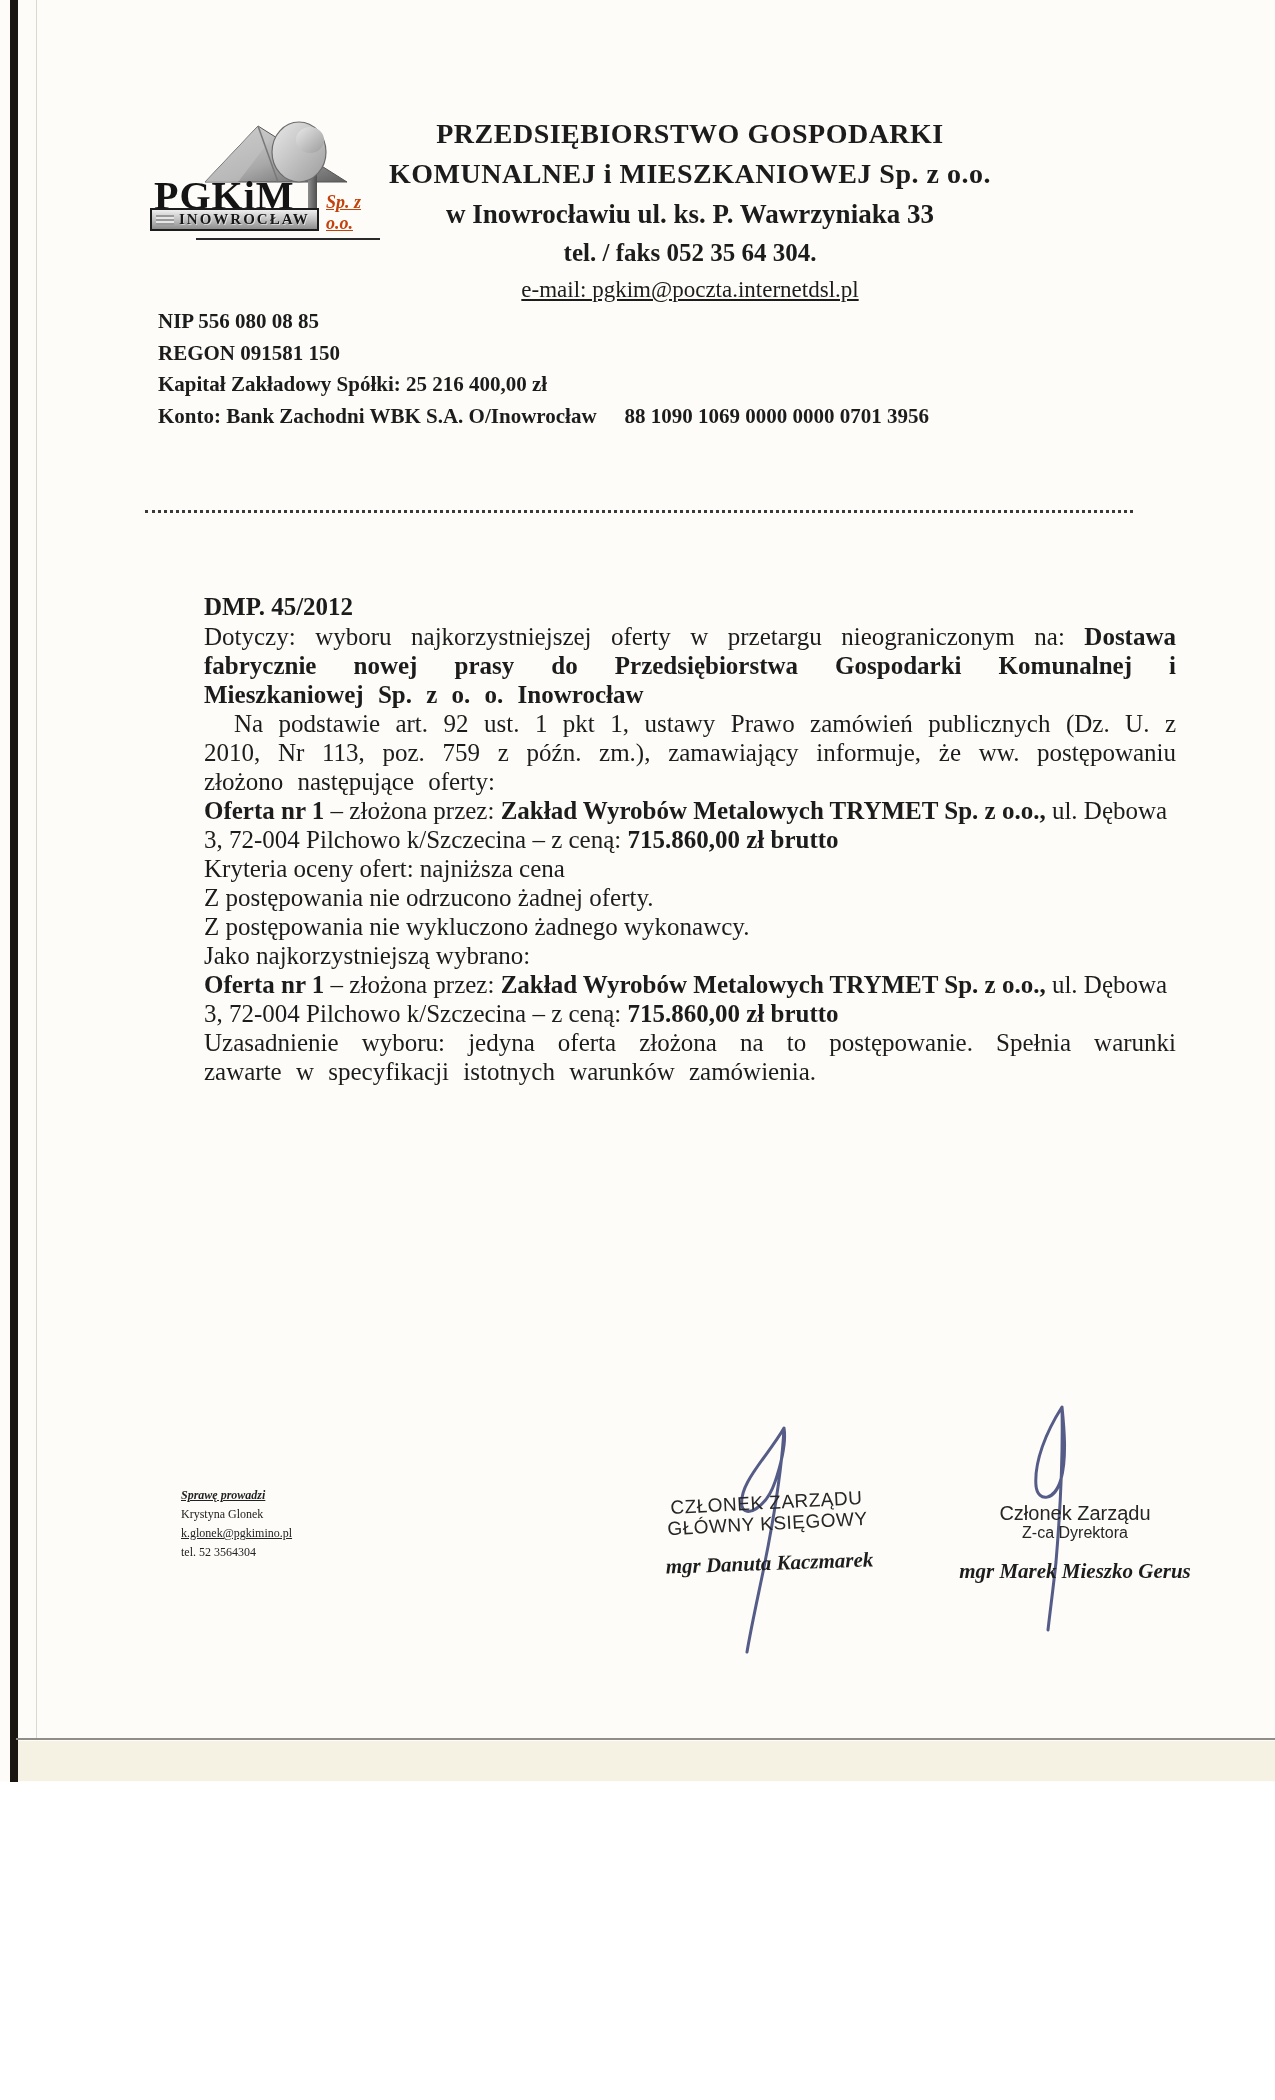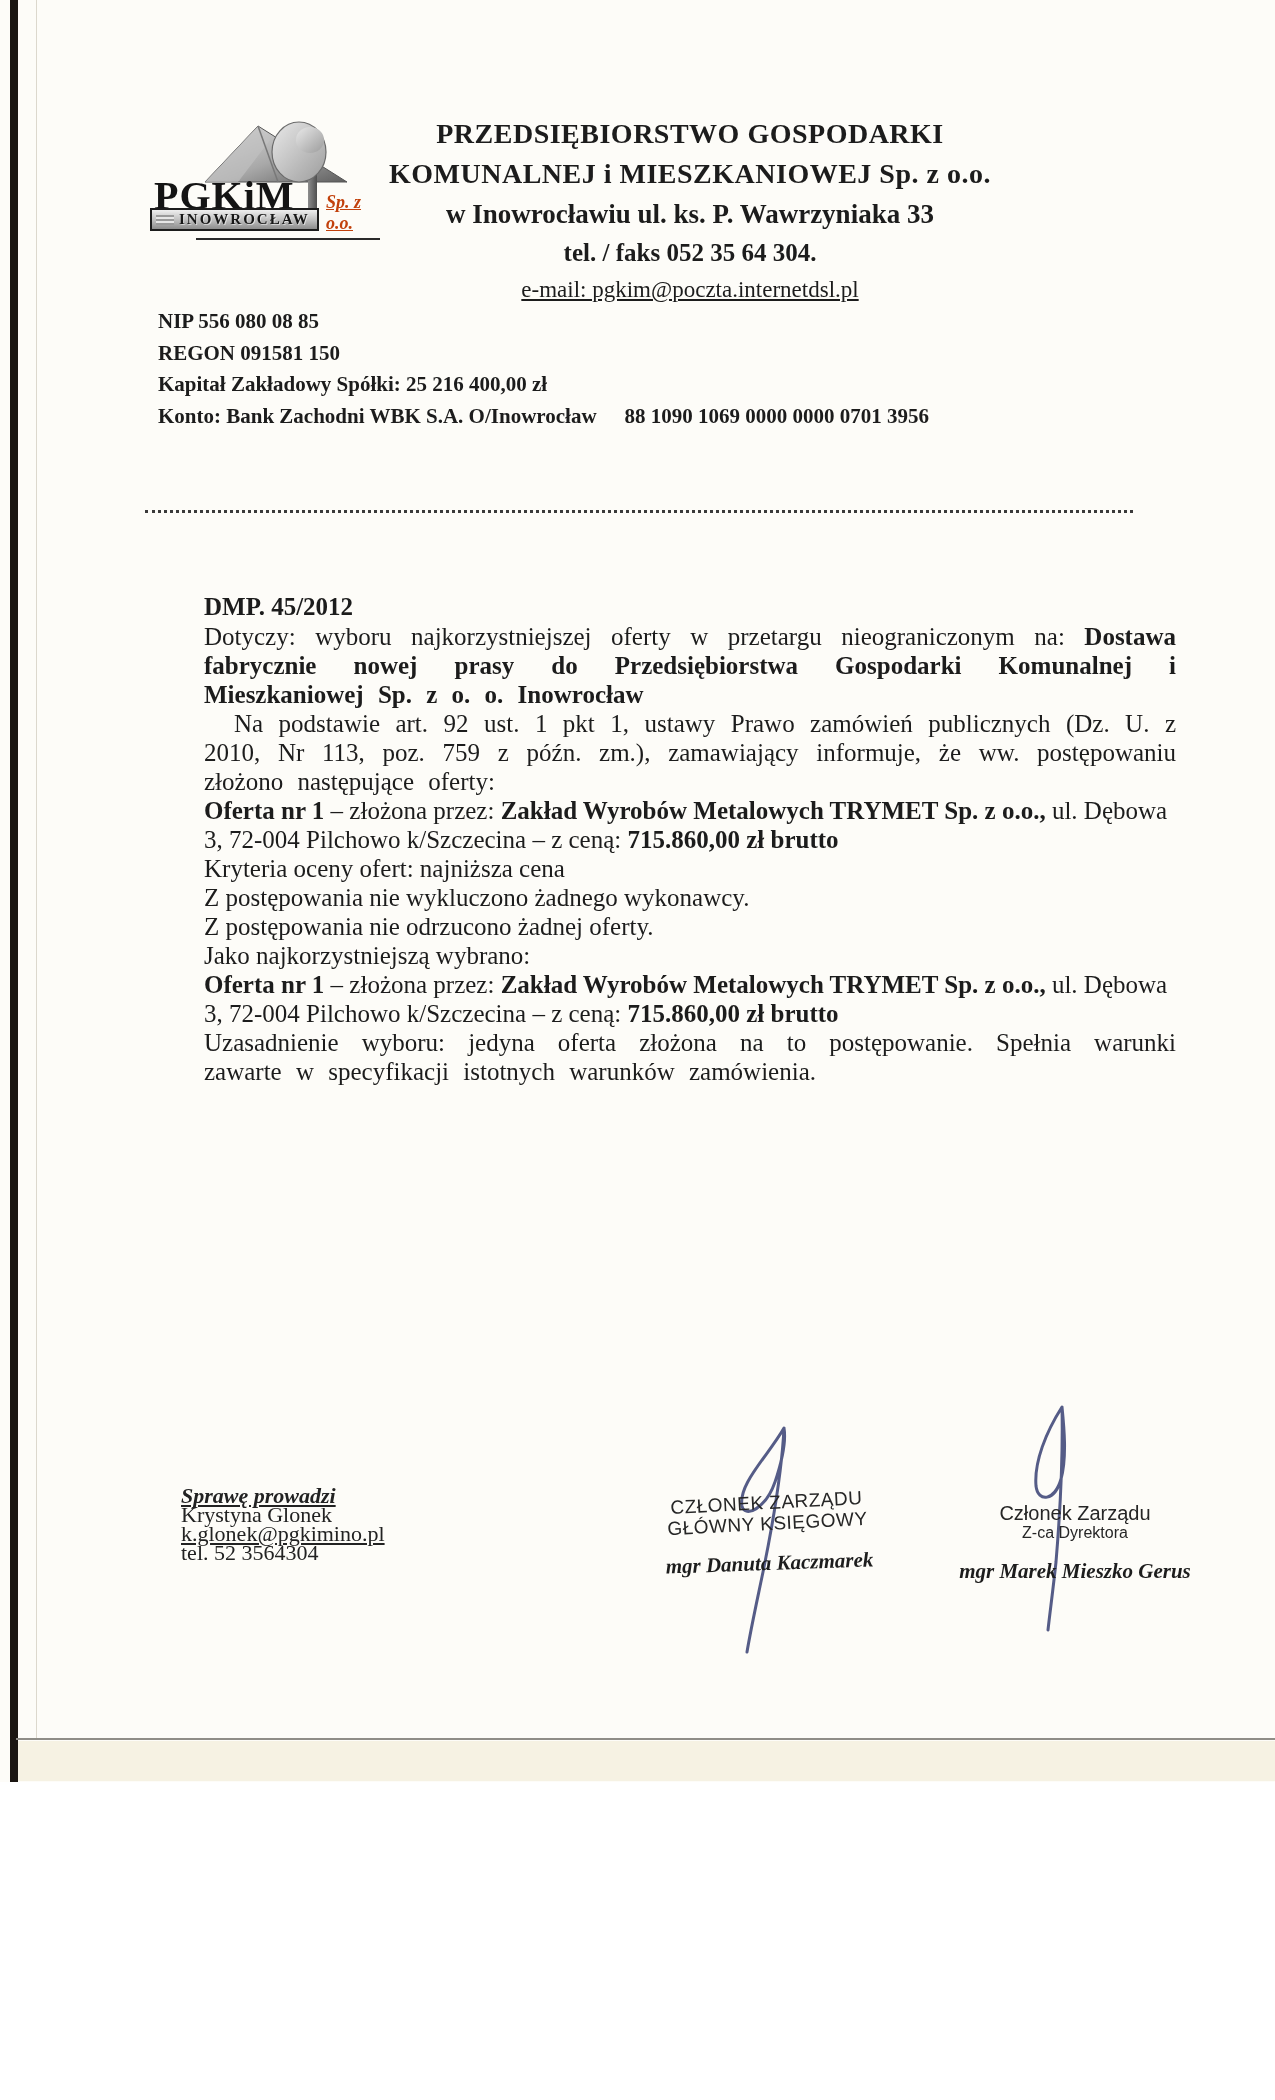--- a/index.html
+++ b/index.html
@@ -81,21 +81,21 @@
   .p-case{font-weight:bold;line-height:30px;}
   .p-just{text-align:justify;word-spacing:.32em;}
   .p-legal{text-indent:30px;margin-top:0;}
   .p-offer{margin-top:32px;}
   .p-block{margin-top:31px;}
   b, .bold{font-weight:bold;}
 
   
   .handler{
     position:absolute;left:181px;top:1486px;
-    font-size:22px;line-height:19px;color:#222;
+    font-size:12px;line-height:19px;color:#222;
   }
   .handler-heading{font-weight:bold;font-style:italic;text-decoration:underline;}
   .handler-email{text-decoration:underline;}
 
   .sig{position:absolute;text-align:center;font-family:"Liberation Sans", sans-serif;color:#262626;}
   .sig-mid{left:620px;top:1492px;width:296px;transform:rotate(-3deg);}
   .sig-right{left:955px;top:1503px;width:240px;}
   .sig-role-a{font-size:19px;line-height:21px;letter-spacing:.5px;}
   .sig-role-b{font-size:19px;line-height:21px;letter-spacing:.5px;}
   .sig-role-c{font-size:20px;line-height:21px;}
@@ -168,22 +168,22 @@
   <div class="dotline"></div>
 
   <div class="body">
     <p class="p-case">DMP. 45/2012</p>
     <p class="p-just"><span>Dotyczy: wyboru najkorzystniejszej oferty w przetargu nieograniczonym na: </span><b>Dostawa fabrycznie nowej prasy do Przedsiębiorstwa Gospodarki Komunalnej i Mieszkaniowej Sp. z o. o. Inowrocław</b></p>
     <p class="p-just p-legal">Na podstawie art. 92 ust. 1 pkt 1, ustawy Prawo zamówień publicznych (Dz. U. z 2010, Nr 113, poz. 759 z późn. zm.), zamawiający informuje, że ww. postępowaniu złożono następujące oferty:</p>
 
     <p class="p-offer"><b>Oferta nr 1</b><span> – złożona przez: </span><b>Zakład Wyrobów Metalowych TRYMET Sp. z o.o.,</b><span> ul. Dębowa 3, 72-004 Pilchowo k/Szczecina – z ceną: </span><b>715.860,00 zł brutto</b></p>
 
     <p class="p-block">Kryteria oceny ofert: najniższa cena</p>
+    <p>Z postępowania nie odrzucono żadnej oferty.</p>
     <p>Z postępowania nie wykluczono żadnego wykonawcy.</p>
-    <p>Z postępowania nie odrzucono żadnej oferty.</p>
 
     <p class="p-block">Jako najkorzystniejszą wybrano:</p>
 
     <p class="p-offer"><b>Oferta nr 1</b><span> – złożona przez: </span><b>Zakład Wyrobów Metalowych TRYMET Sp. z o.o.,</b><span> ul. Dębowa 3, 72-004 Pilchowo k/Szczecina – z ceną: </span><b>715.860,00 zł brutto</b></p>
 
     <p class="p-block p-just">Uzasadnienie wyboru: jedyna oferta złożona na to postępowanie. Spełnia warunki zawarte w specyfikacji istotnych warunków zamówienia.</p>
   </div>
 
   <div class="handler">
     <div class="handler-heading">Sprawę prowadzi</div>

